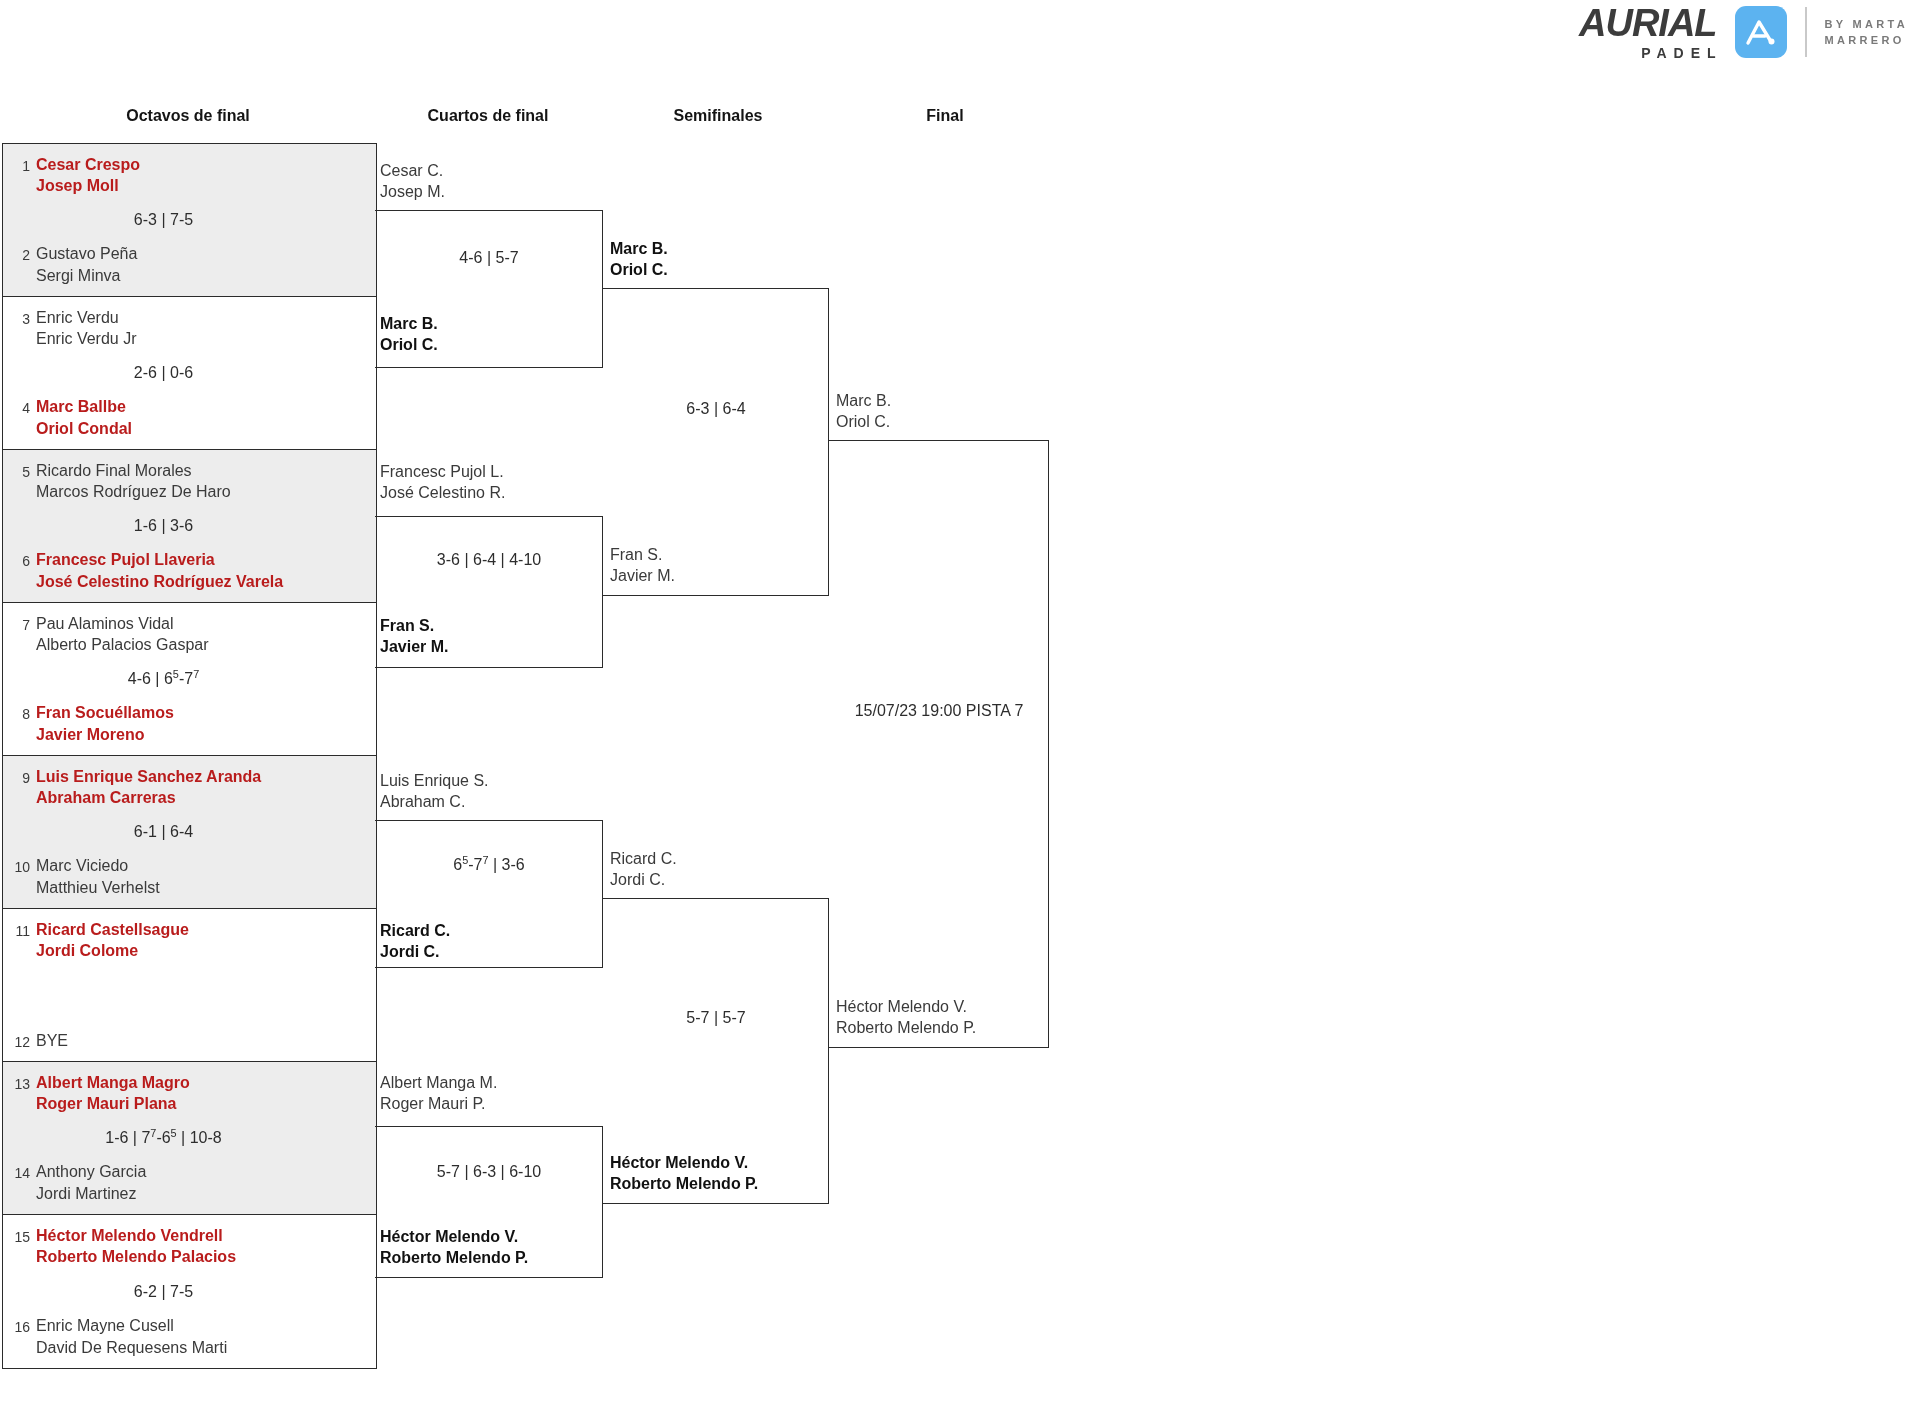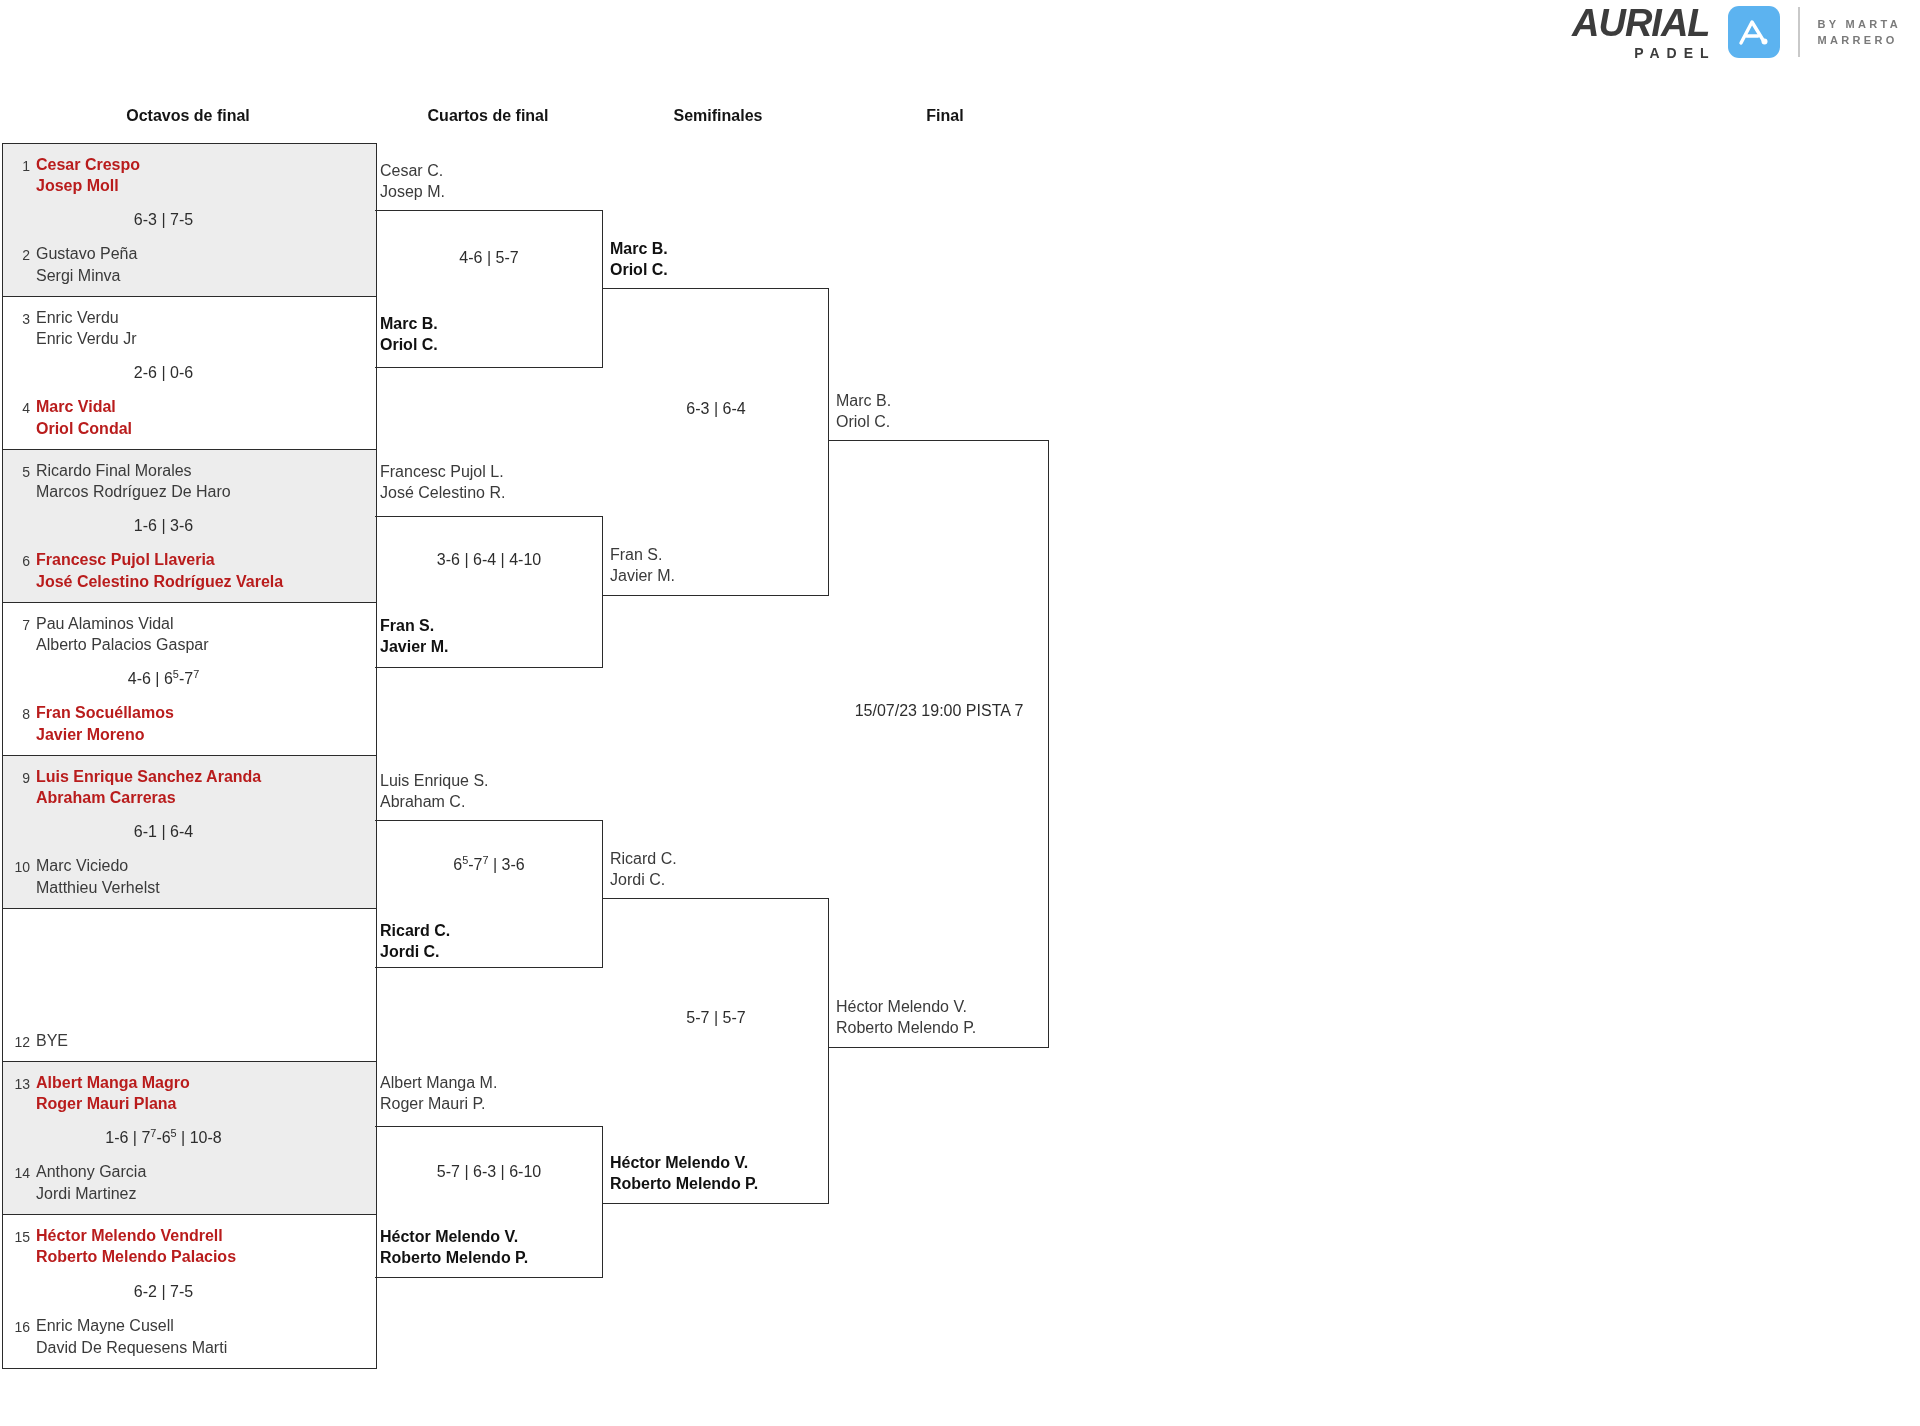--- a/index.html
+++ b/index.html
@@ -12,21 +12,21 @@
     overflow:hidden;
     position:relative;
   }
   .page{position:absolute; inset:0;}
 
   
   .title-block{position:absolute; left:8px; top:4px; line-height:1.30;}
   .title-line{font-size:27px; font-weight:700; letter-spacing:-0.2px; color:#141414; white-space:nowrap;}
 
   
-  .logo{position:absolute; right:19px; top:6px; height:52px; display:flex; align-items:center; gap:18px;}
+  .logo{position:absolute; right:12px; top:6px; height:52px; display:flex; align-items:center; gap:18px;}
   .logo-words{display:flex; flex-direction:column; align-items:flex-end; line-height:1;}
   .logo-aurial{font-size:38px; font-weight:800; font-style:italic; letter-spacing:-1px; color:#3c3c3c;}
   .logo-padel{font-size:14px; font-weight:700; letter-spacing:7px; color:#3c3c3c; margin-top:4px; margin-right:-6px;}
   .logo-mark{width:52px; height:52px; border-radius:11px; background:#5cb3f0; display:flex; align-items:center; justify-content:center;}
   .logo-div{width:2px; height:50px; background:#c9c9c9;}
   .logo-by{display:flex; flex-direction:column; justify-content:flex-end; line-height:1.5;}
   .logo-by span{font-size:11px; font-weight:700; letter-spacing:3.3px; color:#7a7a7a; white-space:nowrap;}
 
   
   .round-hd{position:absolute; top:107px; font-size:16px; font-weight:700; color:#141414; white-space:nowrap; transform:translateX(-50%);}
@@ -99,21 +99,21 @@
     </div>
 
     <div class="mt sep">
       <div class="slot top">
         <span class="seed">3</span>
         <span class="names"><span>Enric Verdu</span><br><span>Enric Verdu Jr</span></span>
       </div>
       <div class="score">2-6 | 0-6</div>
       <div class="slot bot">
         <span class="seed">4</span>
-        <span class="names win"><span>Marc Vidal</span><br><span>Oriol Condal</span></span>
+        <span class="names win"><span>Marc Ballbe</span><br><span>Oriol Condal</span></span>
       </div>
     </div>
 
     <div class="mt shade sep">
       <div class="slot top">
         <span class="seed">5</span>
         <span class="names"><span>Ricardo Final Morales</span><br><span>Marcos Rodríguez De Haro</span></span>
       </div>
       <div class="score">1-6 | 3-6</div>
       <div class="slot bot">
@@ -140,20 +140,24 @@
         <span class="names win"><span>Luis Enrique Sanchez Aranda</span><br><span>Abraham Carreras</span></span>
       </div>
       <div class="score">6-1 | 6-4</div>
       <div class="slot bot">
         <span class="seed">10</span>
         <span class="names"><span>Marc Viciedo</span><br><span>Matthieu Verhelst</span></span>
       </div>
     </div>
 
     <div class="mt sep">
+      <div class="slot top">
+        <span class="seed">11</span>
+        <span class="names win"><span>Ricard Castellsague</span><br><span>Jordi Colome</span></span>
+      </div>
       <div class="score"></div>
       <div class="slot bot">
         <span class="seed">12</span>
         <span class="names"><span>BYE</span></span>
       </div>
     </div>
 
     <div class="mt shade sep">
       <div class="slot top">
         <span class="seed">13</span>

